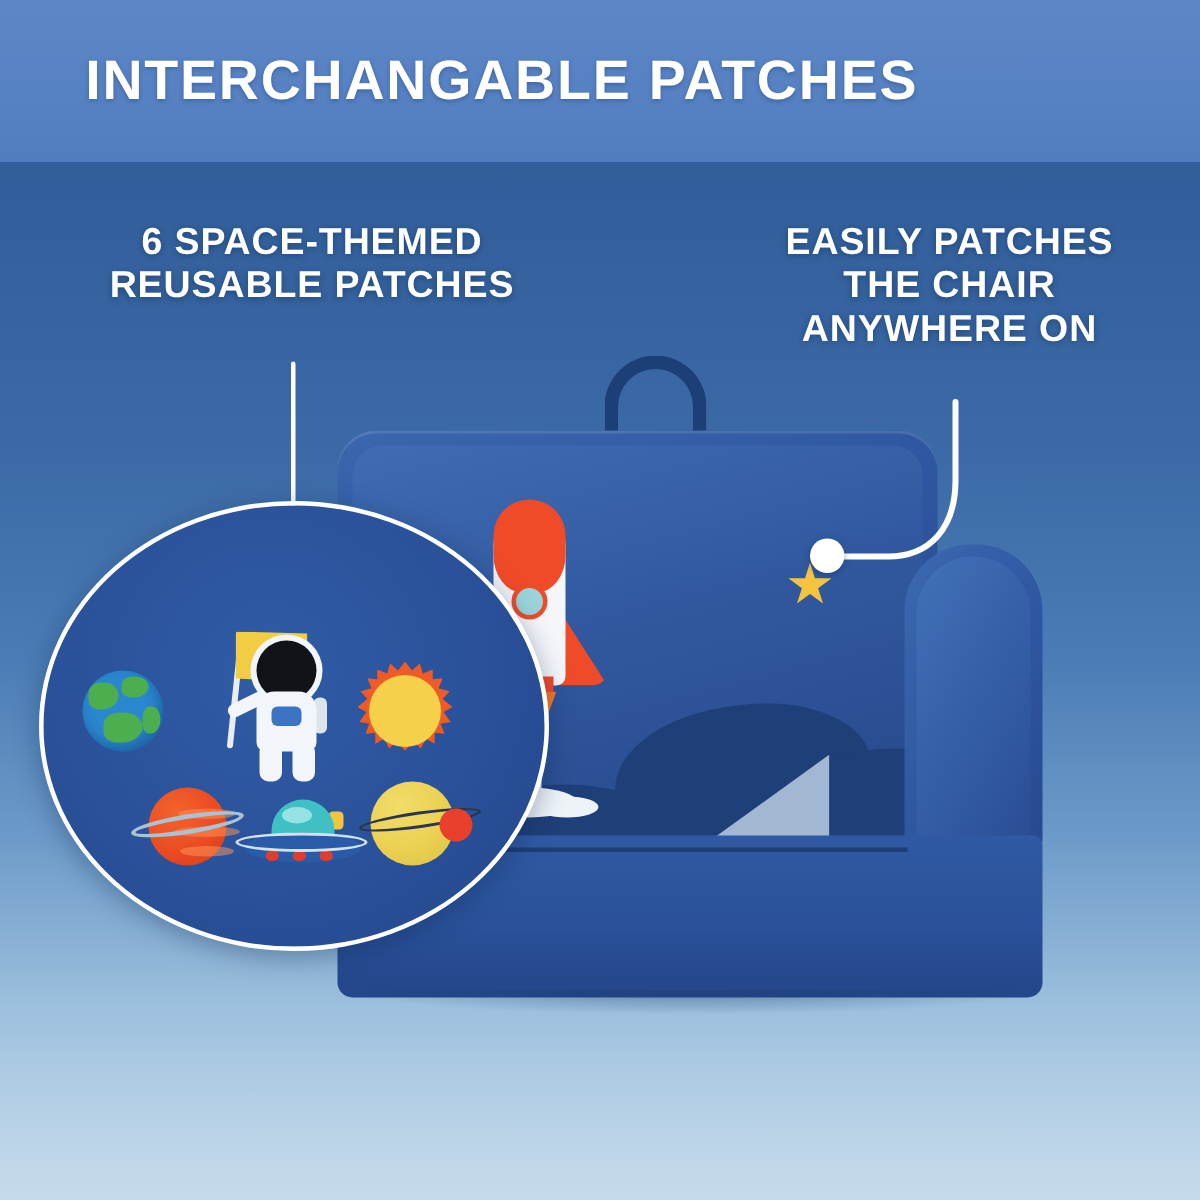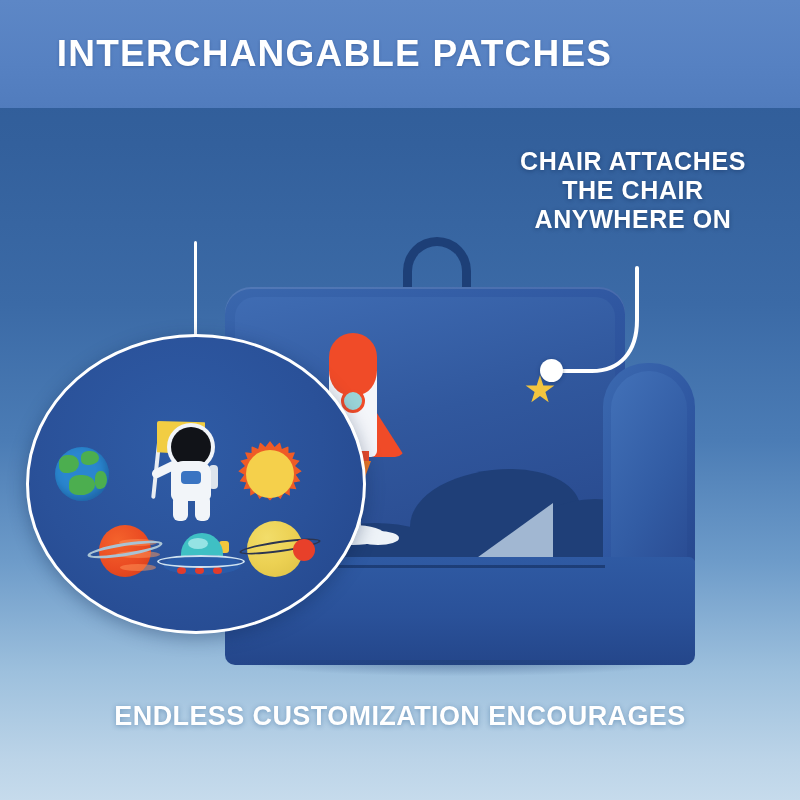--- a/index.html
+++ b/index.html
@@ -269,24 +269,26 @@
 </head>
 <body>
 
 <div id="shot">
 
   <div class="banner">
     <div class="banner-title">INTERCHANGABLE PATCHES</div>
   </div>
 
   <div class="callout callout-left">
+    <div>6 SPACE-THEMED</div>
+    <div>REUSABLE PATCHES</div>
   </div>
 
   <div class="callout callout-right">
-    <div>CHAIR ATTACHES</div>
+    <div>EASILY PATCHES</div>
     <div>THE CHAIR</div>
     <div>ANYWHERE ON</div>
   </div>
 
   <div class="chair">
     <div class="chair-handle"></div>
 
     <div class="chair-back">
       <div class="chair-back-inner">
         <div class="hill h1"></div>
@@ -379,16 +381,15 @@
     </div>
 
     <div class="patch saturn">
       <div class="sa-ball"></div>
       <div class="sa-ring"></div>
       <div class="sa-moon"></div>
     </div>
   </div>
 
   <div class="callout-bottom">
-    <div>ENDLESS CUSTOMIZATION ENCOURAGES</div>
   </div>
 
 </div>
 
 </body></html>

